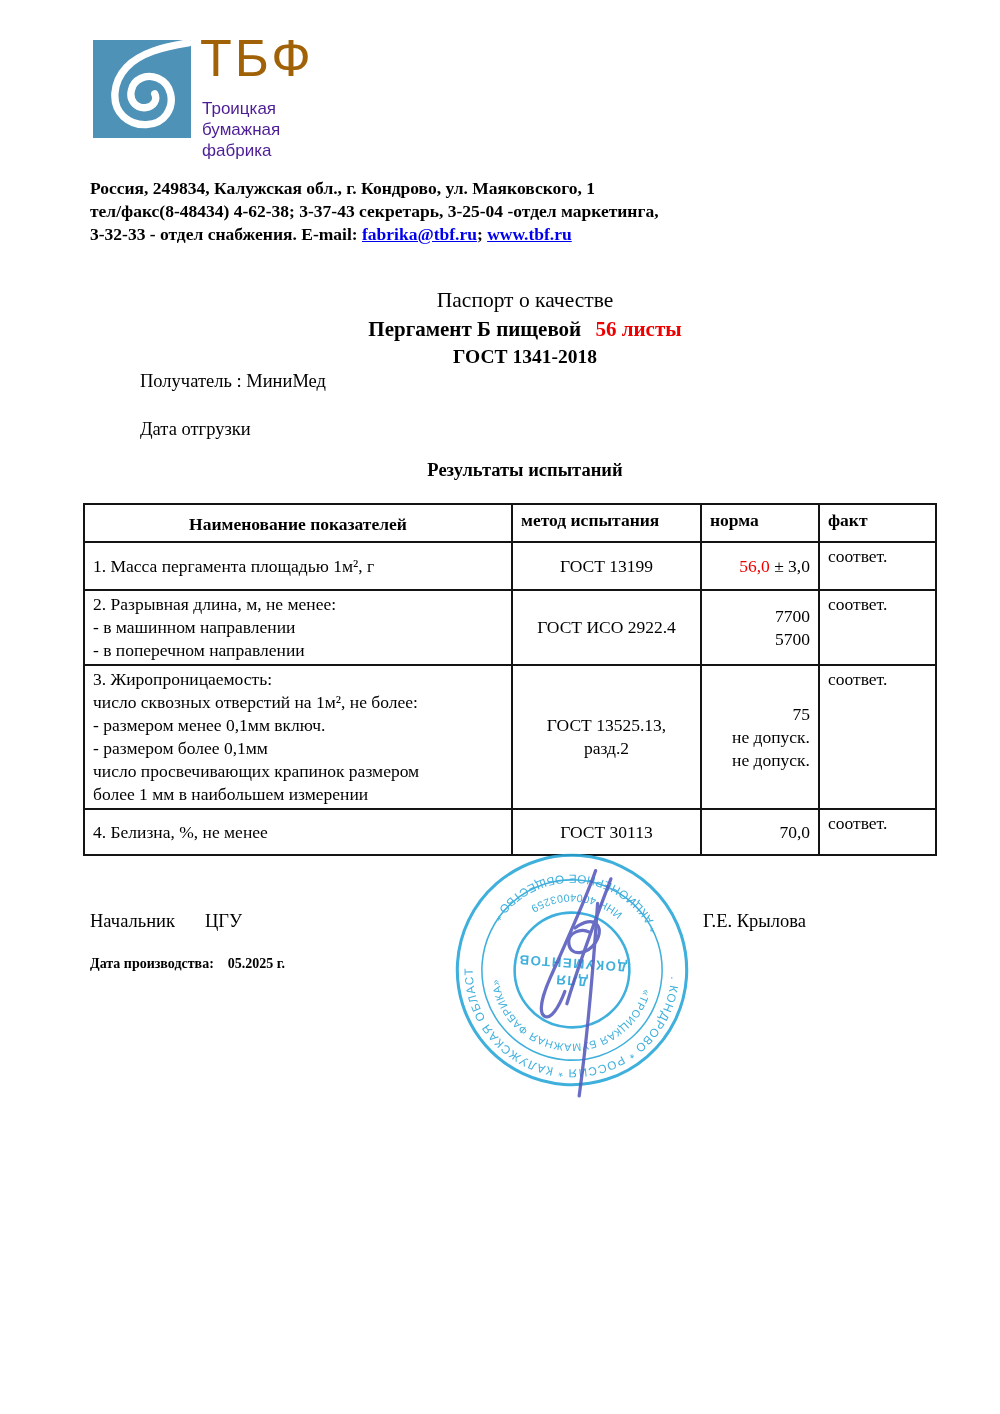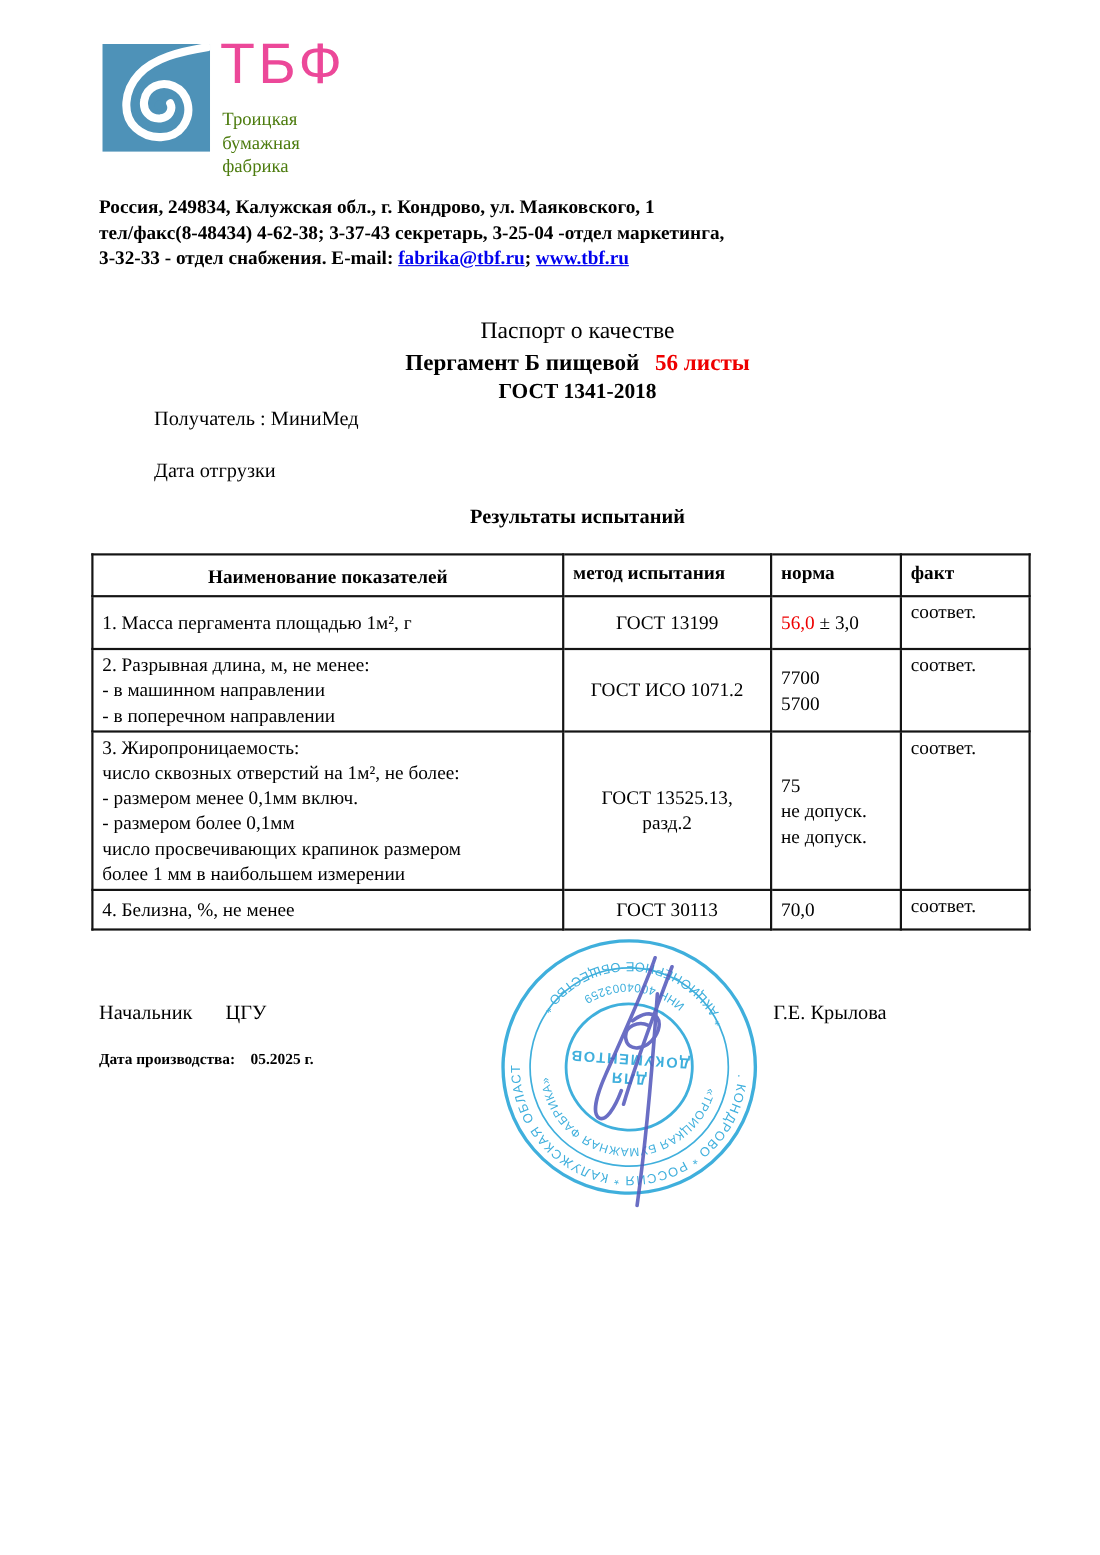--- a/index.html
+++ b/index.html
@@ -6,26 +6,26 @@
   .page{
     position:relative; width:1000px; height:1414px; margin:0 auto;
     background:#ffffff; overflow:hidden;
     font-family:"Liberation Serif", serif; color:#000;
   }
   
   .logo-mark{position:absolute; left:93px; top:40px; width:98px; height:98px;}
   .brand{
     position:absolute; left:200px; top:28px;
     font-family:"Liberation Sans", sans-serif; font-size:52px; font-weight:400;
-    letter-spacing:3px; color:#ec4899;
+    letter-spacing:3px; color:#a16207;
   }
   .logo-sub{
     position:absolute; left:202px; top:98px;
-    font-family:Liberation Serif, serif; font-size:17px; line-height:21px;
-    color:#4d7c0f; white-space:pre-line;
+    font-family:Liberation Sans, sans-serif; font-size:17px; line-height:21px;
+    color:#4c1d95; white-space:pre-line;
   }
   
   .contact{
     position:absolute; left:90px; top:177px; width:700px;
     font-weight:bold; font-size:17.5px; line-height:23px;
   }
   .link{color:#0000ee; text-decoration:underline; cursor:pointer;}
   
   .centerband{position:absolute; left:55px; width:940px; text-align:center;}
   .t1{top:288px; font-size:21.5px; font-weight:normal;}
@@ -37,24 +37,24 @@
   .results-heading{top:460px; font-size:18.5px; font-weight:bold;}
   
   table.results{
     position:absolute; left:83px; top:503px; width:852px;
     border-collapse:collapse; table-layout:fixed; font-size:17.5px;
   }
   .results th,.results td{border:2px solid #141414; padding:2px 8px; line-height:23px;}
   .results th{font-weight:bold; text-align:left; vertical-align:top; padding-top:4px;}
   .results th.c1{text-align:center; vertical-align:bottom; padding-bottom:5px;}
   .hdr{height:38px;}
-  .r1{height:48px;} .r2{height:74px;} .r3{height:140px;} .r4{height:36px;}
+  .r1{height:48px;} .r2{height:74px;} .r3{height:140px;} .r4{height:46px;}
   .name-cell{text-align:left; vertical-align:middle; white-space:pre-line;}
   .method-cell{text-align:center; vertical-align:middle; white-space:pre-line;}
-  .norma-cell{text-align:left; vertical-align:middle; white-space:pre-line;}
+  .norma-cell{text-align:right; vertical-align:middle; white-space:pre-line;}
   .norma-cell .red{color:#ee0000;}
   .fact-cell{text-align:left; vertical-align:top; padding-top:4px;}
   
   .role{position:absolute; left:90px; top:911px; font-size:18.5px;}
   .role .unit{margin-left:30px;text-align:right;}
   .signer{position:absolute; left:703px; top:911px; font-size:18.5px;}
   .proddate{position:absolute; left:90px; top:956px; font-size:14px;font-weight:bold;}
   .proddate .val{margin-left:14px;}
   
   .stamp{position:absolute; left:444px; top:842px; width:256px; height:256px;}
@@ -109,21 +109,21 @@
       <tr class="r1">
         <td class="name-cell">1. Масса пергамента площадью 1м², г</td>
         <td class="method-cell">ГОСТ 13199</td>
         <td class="norma-cell"><span class="red">56,0</span><span> ± 3,0</span></td>
         <td class="fact-cell">соответ.</td>
       </tr>
       <tr class="r2">
         <td class="name-cell">2. Разрывная длина, м, не менее:
 - в машинном направлении
 - в поперечном направлении</td>
-        <td class="method-cell">ГОСТ ИСО 1071.2</td>
+        <td class="method-cell">ГОСТ ИСО 2922.4</td>
         <td class="norma-cell">7700
 5700</td>
         <td class="fact-cell">соответ.</td>
       </tr>
       <tr class="r3">
         <td class="name-cell">3. Жиропроницаемость:
 число сквозных отверстий на 1м², не более:
 - размером менее 0,1мм включ.
 - размером более 0,1мм
 число просвечивающих крапинок размером

